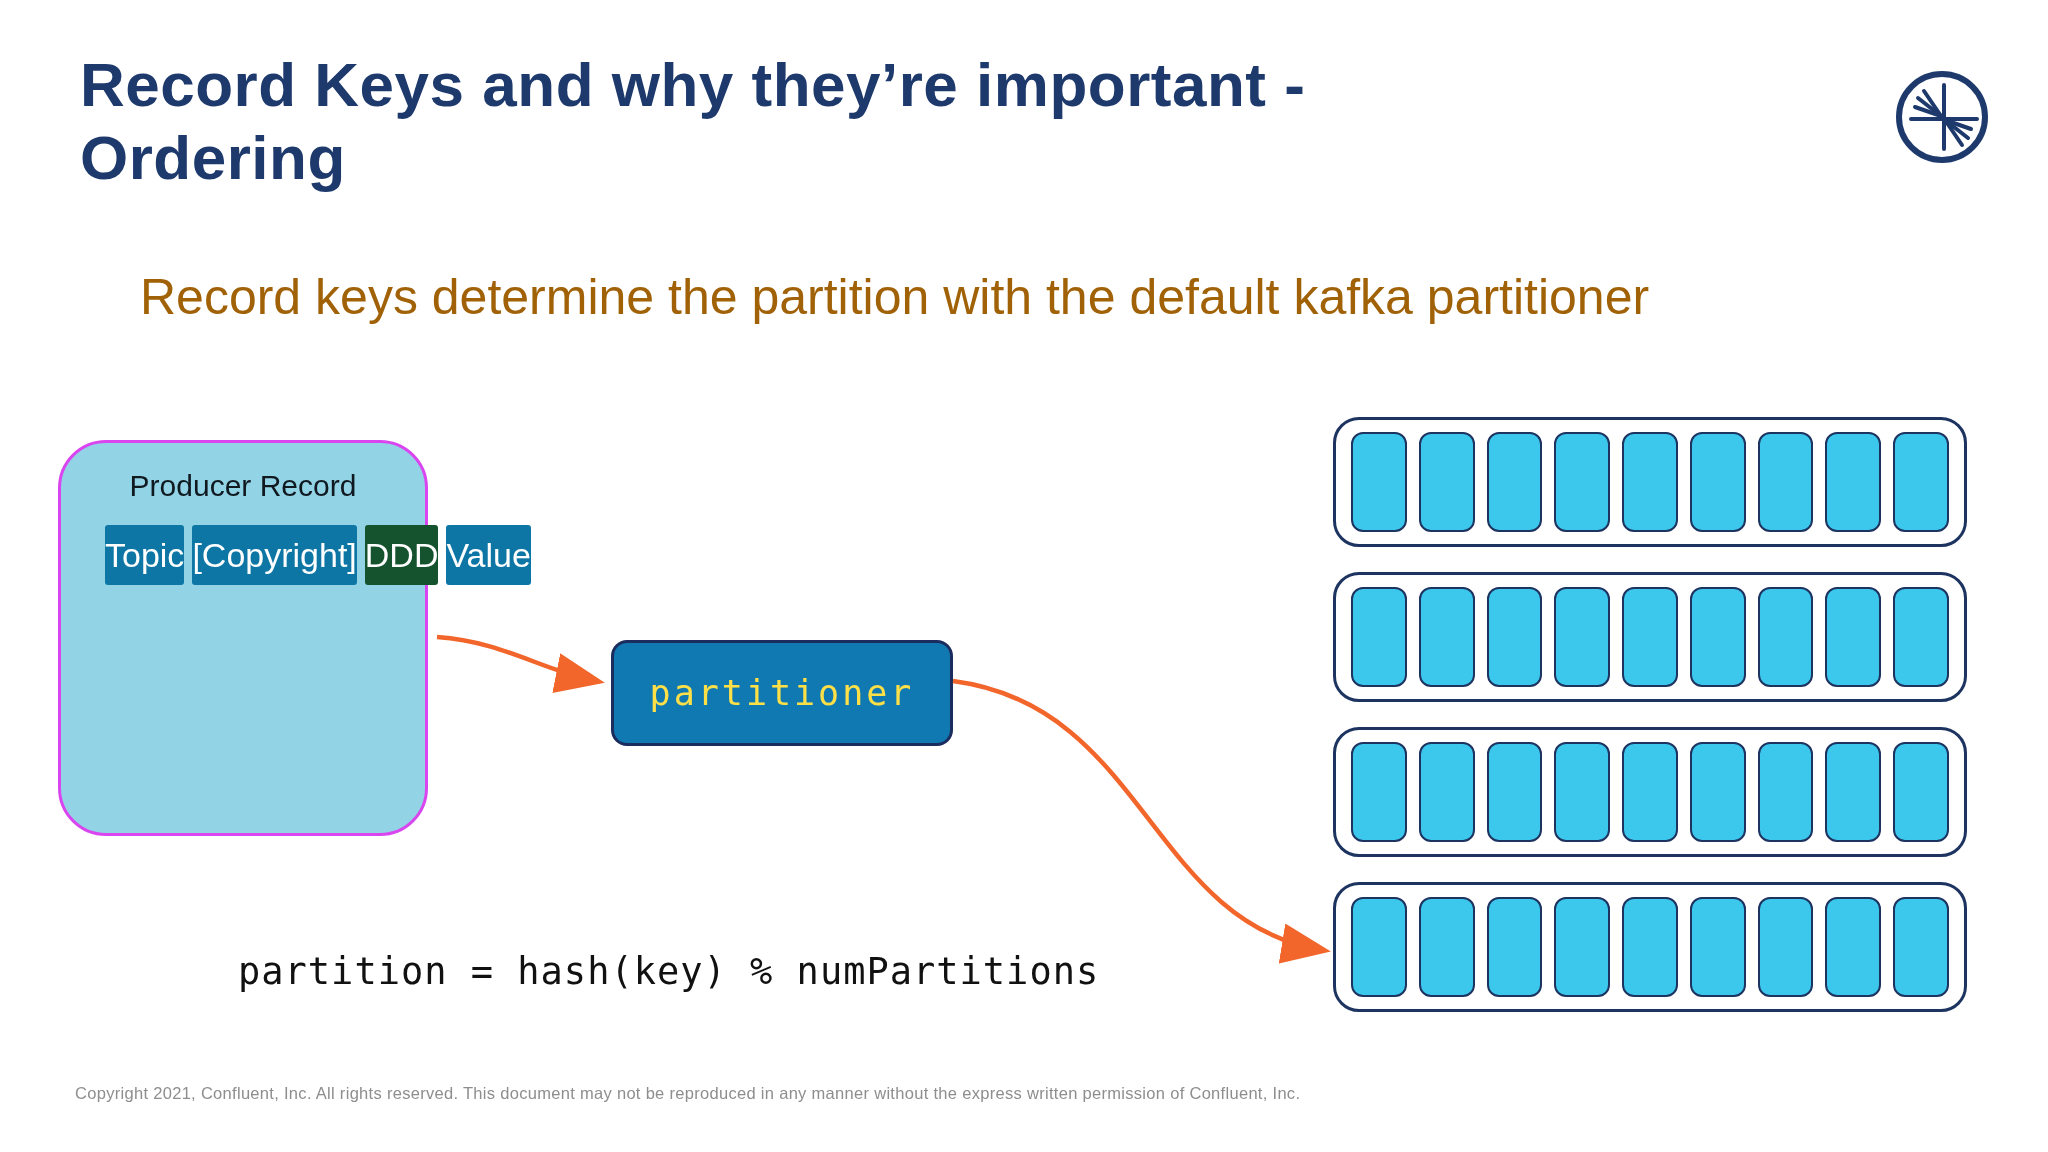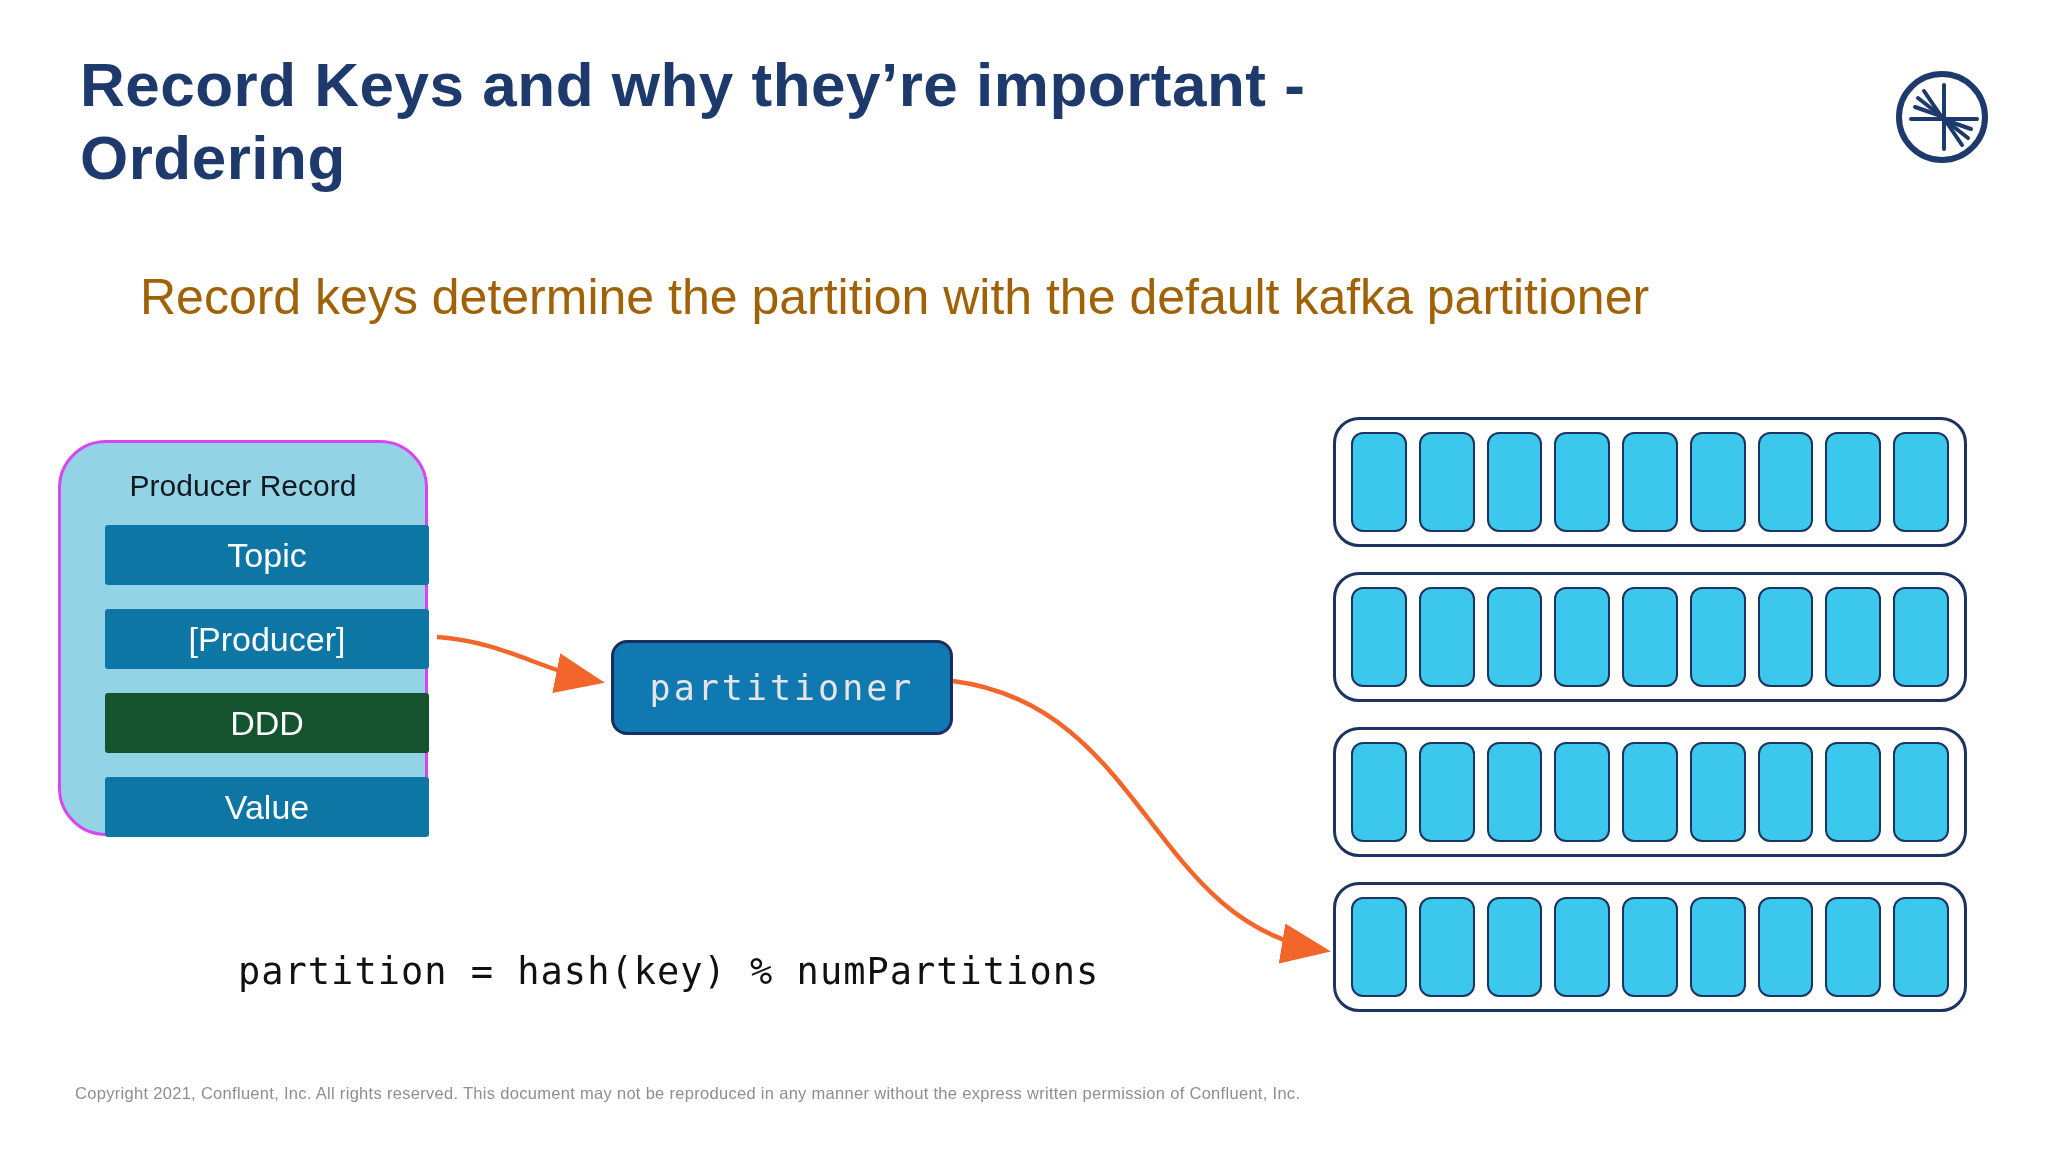--- a/index.html
+++ b/index.html
@@ -13,29 +13,29 @@
 
   .logo { position: absolute; left: 1893px; top: 68px; width: 98px; height: 98px; }
 
   .subtitle { position: absolute; left: 140px; top: 262px; width: 1640px;
               font-size: 50px; font-weight: 300; color: #a16207; line-height: 1.4; }
 
   .producer-box { position: absolute; left: 58px; top: 440px; width: 370px; height: 396px;
                   background: #92D4E6; border: 3px solid #d946ef; border-radius: 48px; }
   .producer-label { margin-top: 26px; text-align: center; font-size: 30px; color: #101820; }
   .pr-fields { position: absolute; left: 44px; top: 82px; width: 324px;
-               display: flex; flex-direction: column; gap: 24px; }
+               display: flex; flex-direction: row; gap: 8px; }
   .pr-field { height: 60px; background: #0D76A4; color: #ffffff; font-size: 34px;
               display: flex; align-items: center; justify-content: center; border-radius: 3px; }
   .pr-field-key { background: #14532d; }
 
-  .partitioner-box { position: absolute; left: 611px; top: 640px; width: 342px; height: 95px;
+  .partitioner-box { position: absolute; left: 611px; top: 640px; width: 342px; height: 106px;
                      background: #1179B1; border: 3px solid #1B2D5E; border-radius: 16px;
                      display: flex; align-items: center; justify-content: center;
-                     color: #e5e5e5; font-family: "DejaVu Sans Mono", monospace;
+                     color: #fde047; font-family: "DejaVu Sans Mono", monospace;
                      font-size: 35px; letter-spacing: 3px; }
 
   .arrows { position: absolute; left: 0; top: 0; width: 2048px; height: 1152px;
             pointer-events: none; }
 
   .partitions-panel { position: absolute; left: 1333px; top: 417px; width: 634px;
                       display: flex; flex-direction: column; gap: 25px; }
   .partition-row { height: 130px; background: #ffffff; border: 3px solid #1D3461;
                    border-radius: 26px; display: flex; gap: 12px; padding: 12px 15px; }
   .partition-cell { flex: 1; background: #3CC8ED; border: 2.5px solid #1D3461;
@@ -72,21 +72,21 @@
       <line x1="52" y1="52" x2="78" y2="61"></line>
     </g>
   </svg>
 
   <div class="subtitle">Record keys determine the partition with the default kafka partitioner</div>
 
   <div class="producer-box">
     <div class="producer-label">Producer Record</div>
     <div class="pr-fields">
         <div class="pr-field">Topic</div>
-        <div class="pr-field">[Producer]</div>
+        <div class="pr-field">[Copyright]</div>
         <div class="pr-field pr-field-key">DDD</div>
         <div class="pr-field">Value</div>
       </div>
   </div>
 
   <div class="partitioner-box">
     <span>partitioner</span>
   </div>
 
   <svg class="arrows" viewBox="0 0 2048 1152">

